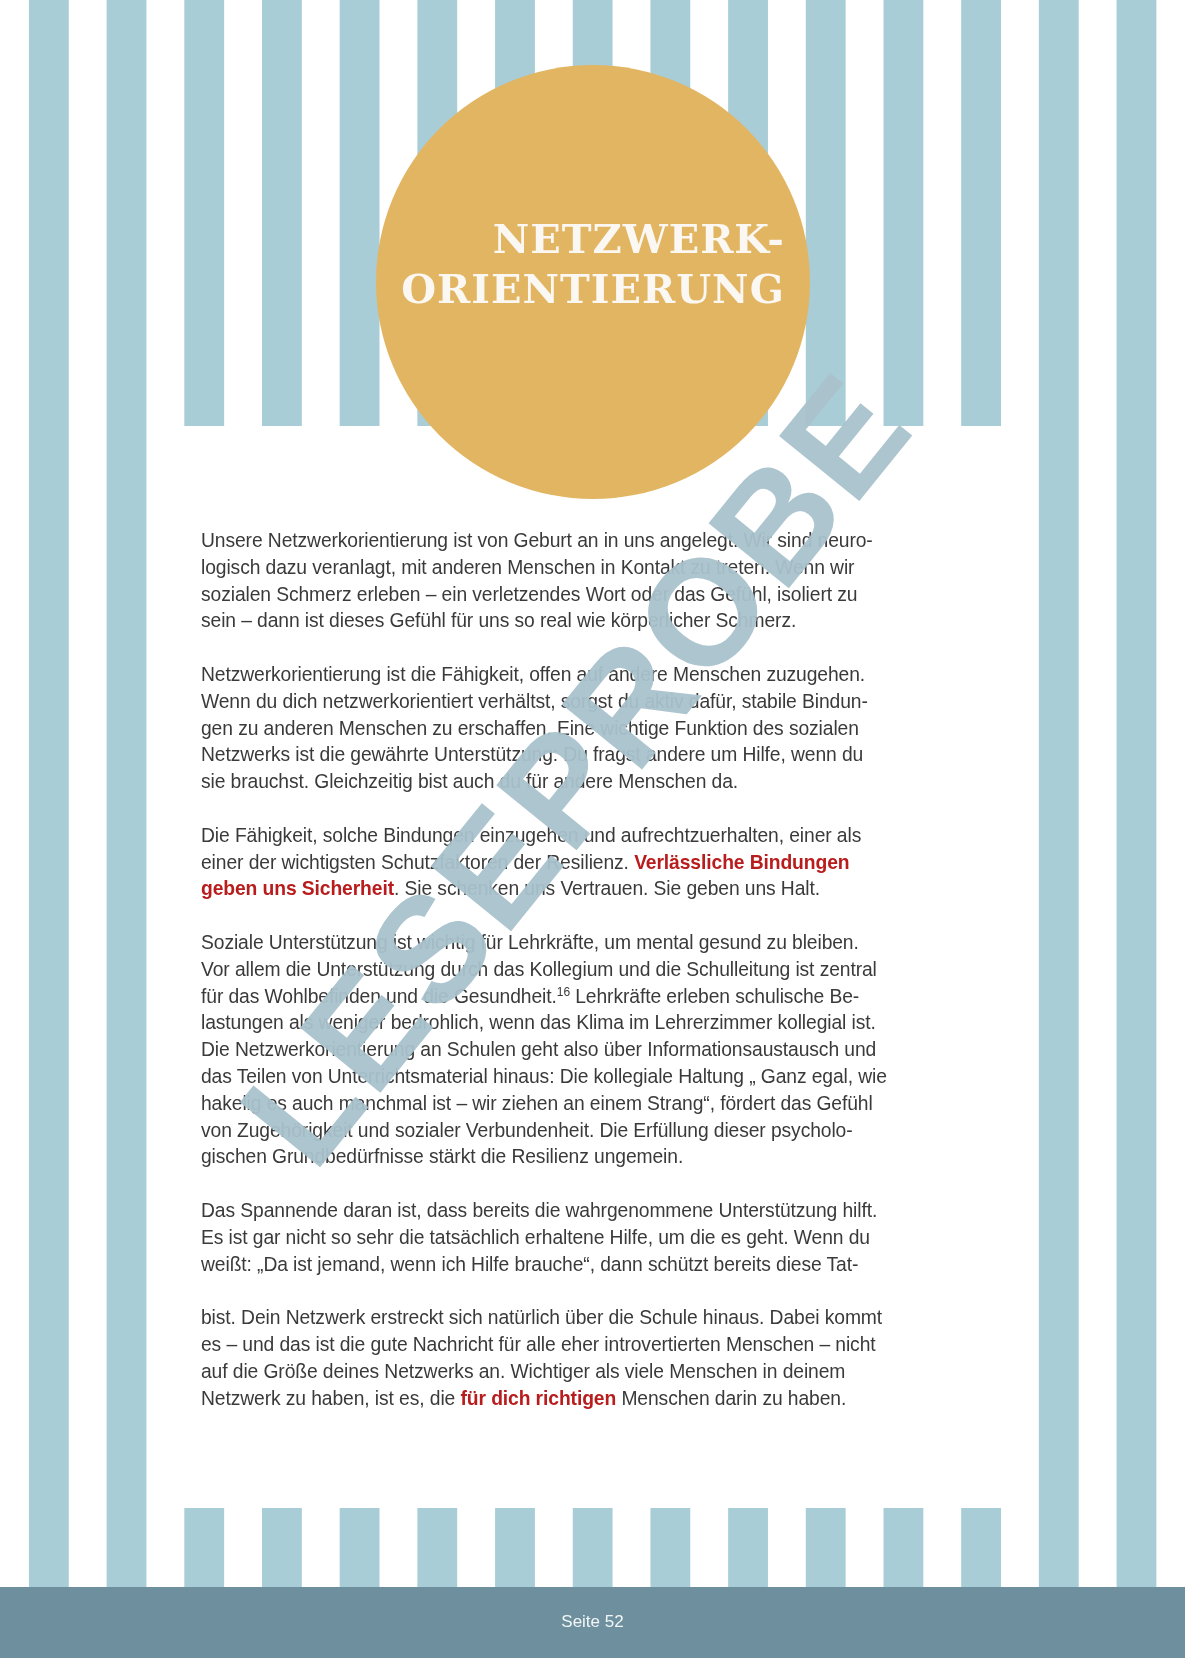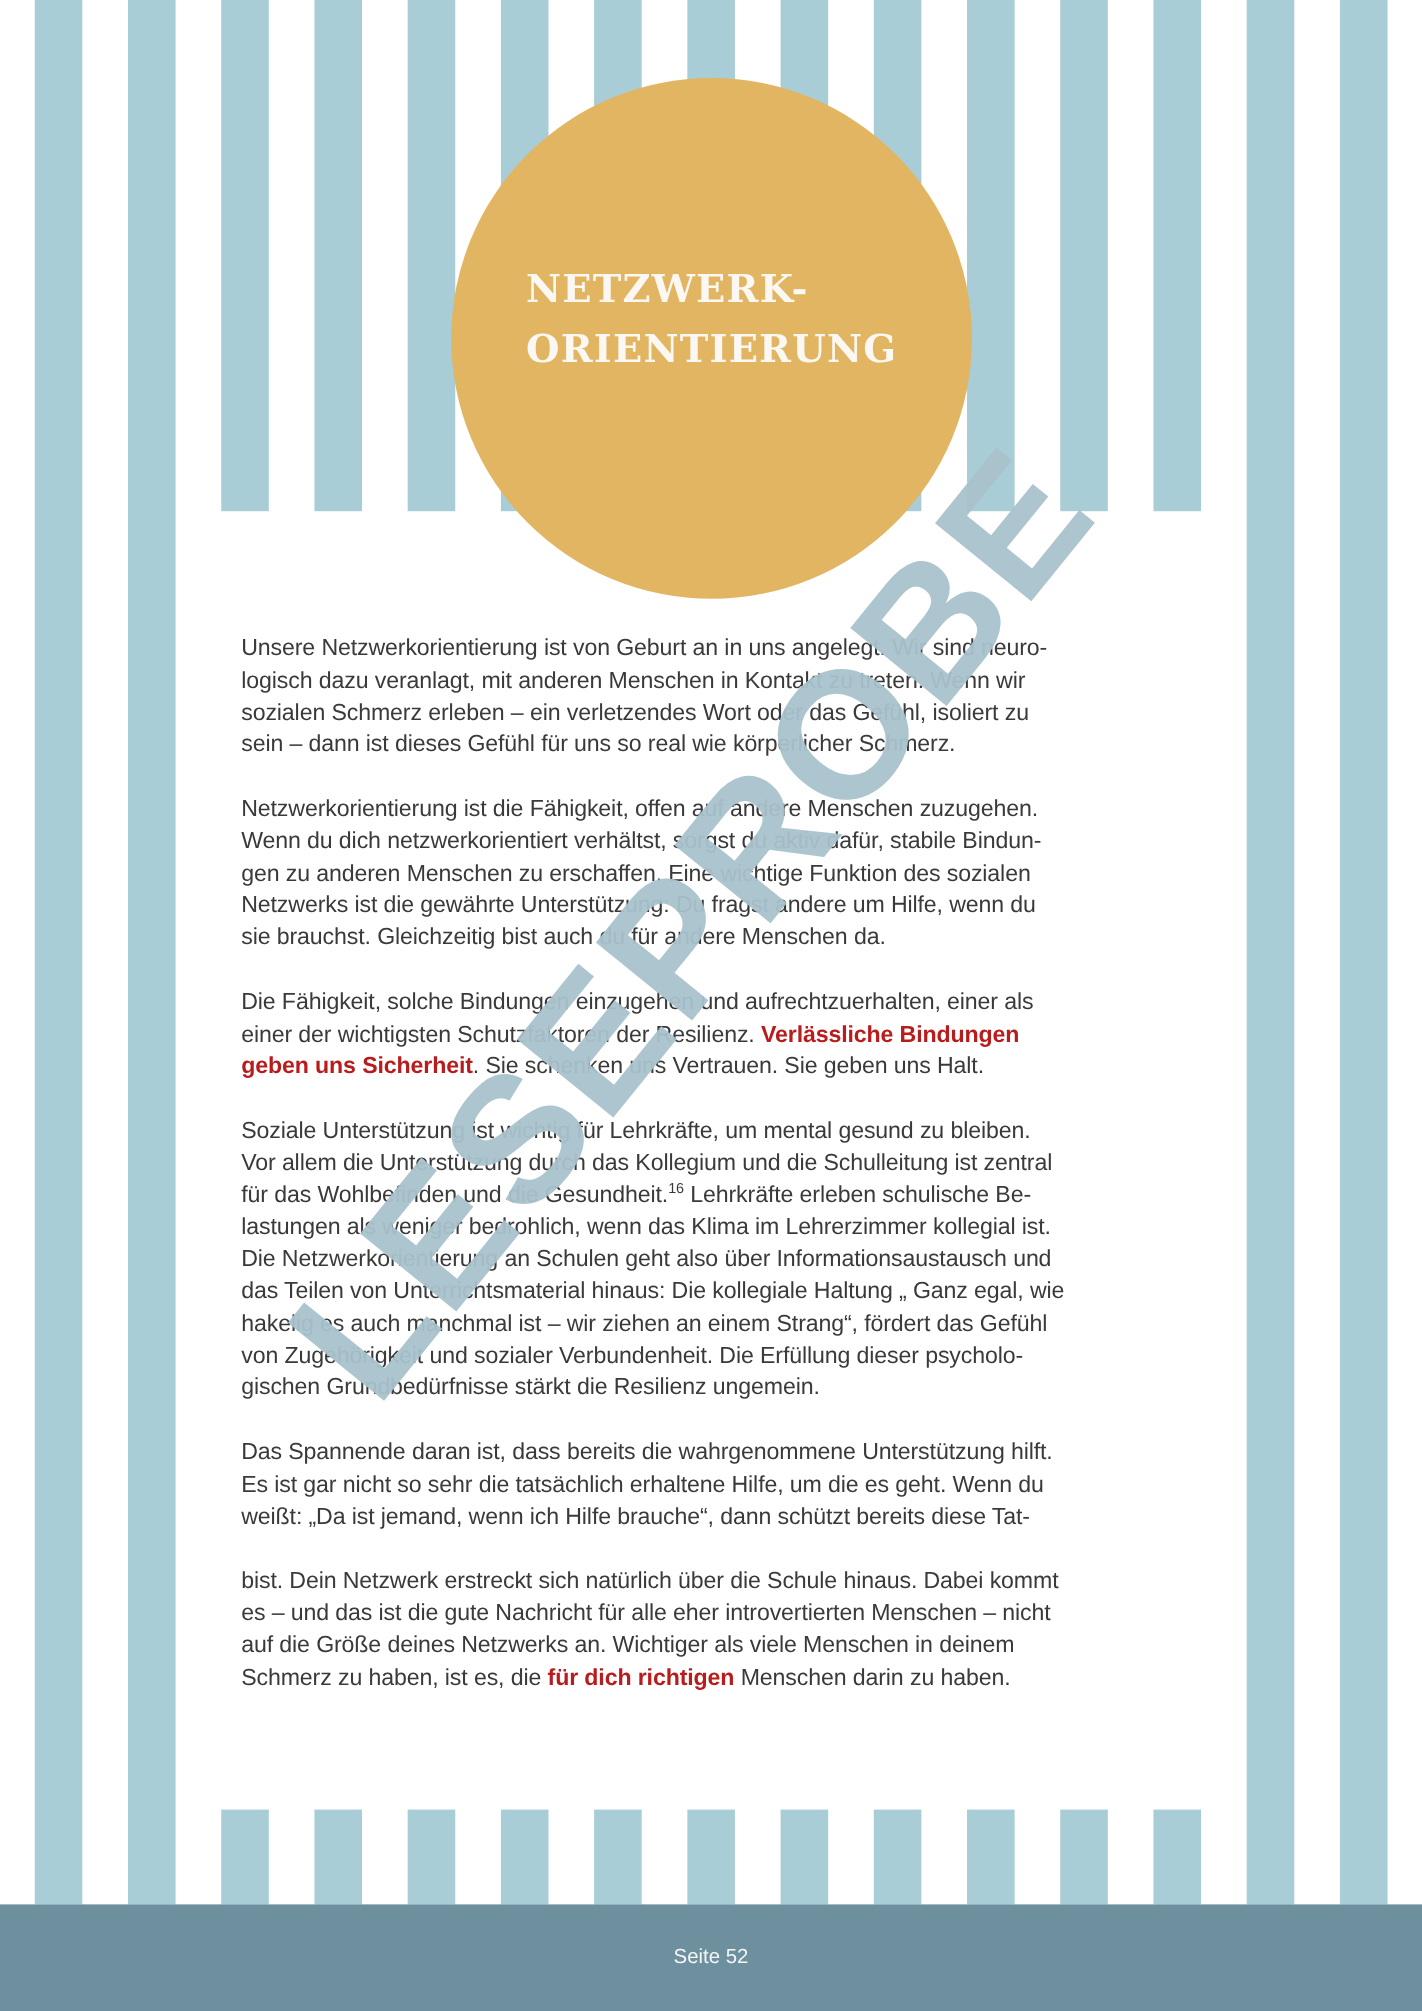--- a/index.html
+++ b/index.html
@@ -19,22 +19,22 @@
       position: absolute; left: 167px; top: 426px; width: 849px; height: 1082px;
       background: #ffffff;
     }
     .circle-cover {
       position: absolute; left: 376px; top: 65px; width: 434px; height: 434px;
       border-radius: 50%; background: #e2b562; z-index: 2;
       display: flex; align-items: center; justify-content: center;
     }
     .title {
       font-family: "DejaVu Serif", "Liberation Serif", serif;
-      color: #fbf7f2; font-weight: bold; text-align: left;
-      font-size: 32px; line-height: 50px; letter-spacing: 1px;
+      color: #fbf7f2; font-weight: bold; text-align: right;
+      font-size: 40px; line-height: 50px; letter-spacing: 1px;
       margin-top: -10px;
     }
     .title span { display: block; }
     .body-text {
       position: absolute; left: 201px; top: 528px; width: 790px; z-index: 1;
       color: #3a3a3a; font-size: 19.3px; line-height: 26.8px;
       font-family: "Liberation Sans", sans-serif;
       letter-spacing: -0.1px;
     }
     .body-text p { margin: 0 0 26.8px 0; }
@@ -44,21 +44,21 @@
     .watermark {
       position: absolute; left: 130px; top: 840px; z-index: 3;
       font-family: "Liberation Sans", sans-serif; font-weight: bold;
       font-size: 150px; letter-spacing: 4px; color: #a9c2cc;
       transform: rotate(-51deg); transform-origin: 0 0;
       white-space: nowrap; opacity: 0.95; pointer-events: none;
       line-height: 1;
     }
     .watermark-wrap { position: absolute; left: 0; top: 0; width: 1185px; height: 1676px; z-index: 3; pointer-events: none; }
     .footer {
-      position: absolute; left: 0; top: 1587px; width: 1185px; height: 89px;
+      position: absolute; left: 0; top: 1587px; width: 1185px; height: 71px;
       background: #6d8f9e; display: flex; align-items: center; justify-content: center;
     }
     .page-number {
       color: #f3f6f7; font-size: 17px; font-family: "Liberation Sans", sans-serif;
       margin-top: -2px;
     }
   </style>
 </head>
 <body>
 
@@ -104,21 +104,21 @@
   </p>
   <p>
     <span class="line">Das Spannende daran ist, dass bereits die wahrgenommene Unterstützung hilft.</span>
     <span class="line">Es ist gar nicht so sehr die tatsächlich erhaltene Hilfe, um die es geht. Wenn du</span>
     <span class="line">weißt: „Da ist jemand, wenn ich Hilfe brauche“, dann schützt bereits diese Tat-</span>
   </p>
   <p>
     <span class="line">bist. Dein Netzwerk erstreckt sich natürlich über die Schule hinaus. Dabei kommt</span>
     <span class="line">es – und das ist die gute Nachricht für alle eher introvertierten Menschen – nicht</span>
     <span class="line">auf die Größe deines Netzwerks an. Wichtiger als viele Menschen in deinem</span>
-    <span class="line"><span>Schmerz zu haben, ist es, die </span><b>für dich richtigen</b><span> Menschen darin zu haben.</span></span>
+    <span class="line"><span>Netzwerk zu haben, ist es, die </span><b>für dich richtigen</b><span> Menschen darin zu haben.</span></span>
   </p>
 </div>
 
 <div class="watermark-wrap">
   <div class="watermark" style="left:215px; top:1095px;">LESEPROBE</div>
 </div>
 
 <div class="footer">
   <span class="page-number">Seite 52</span>
 </div>

